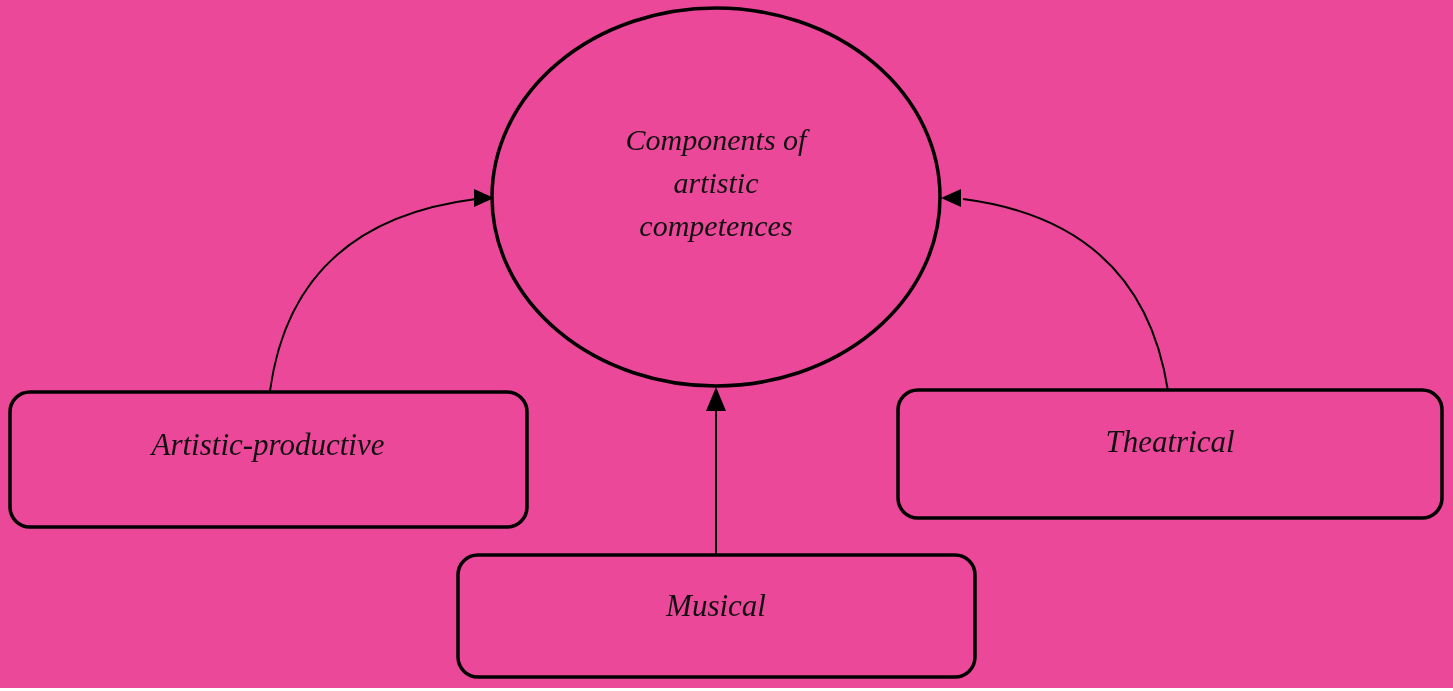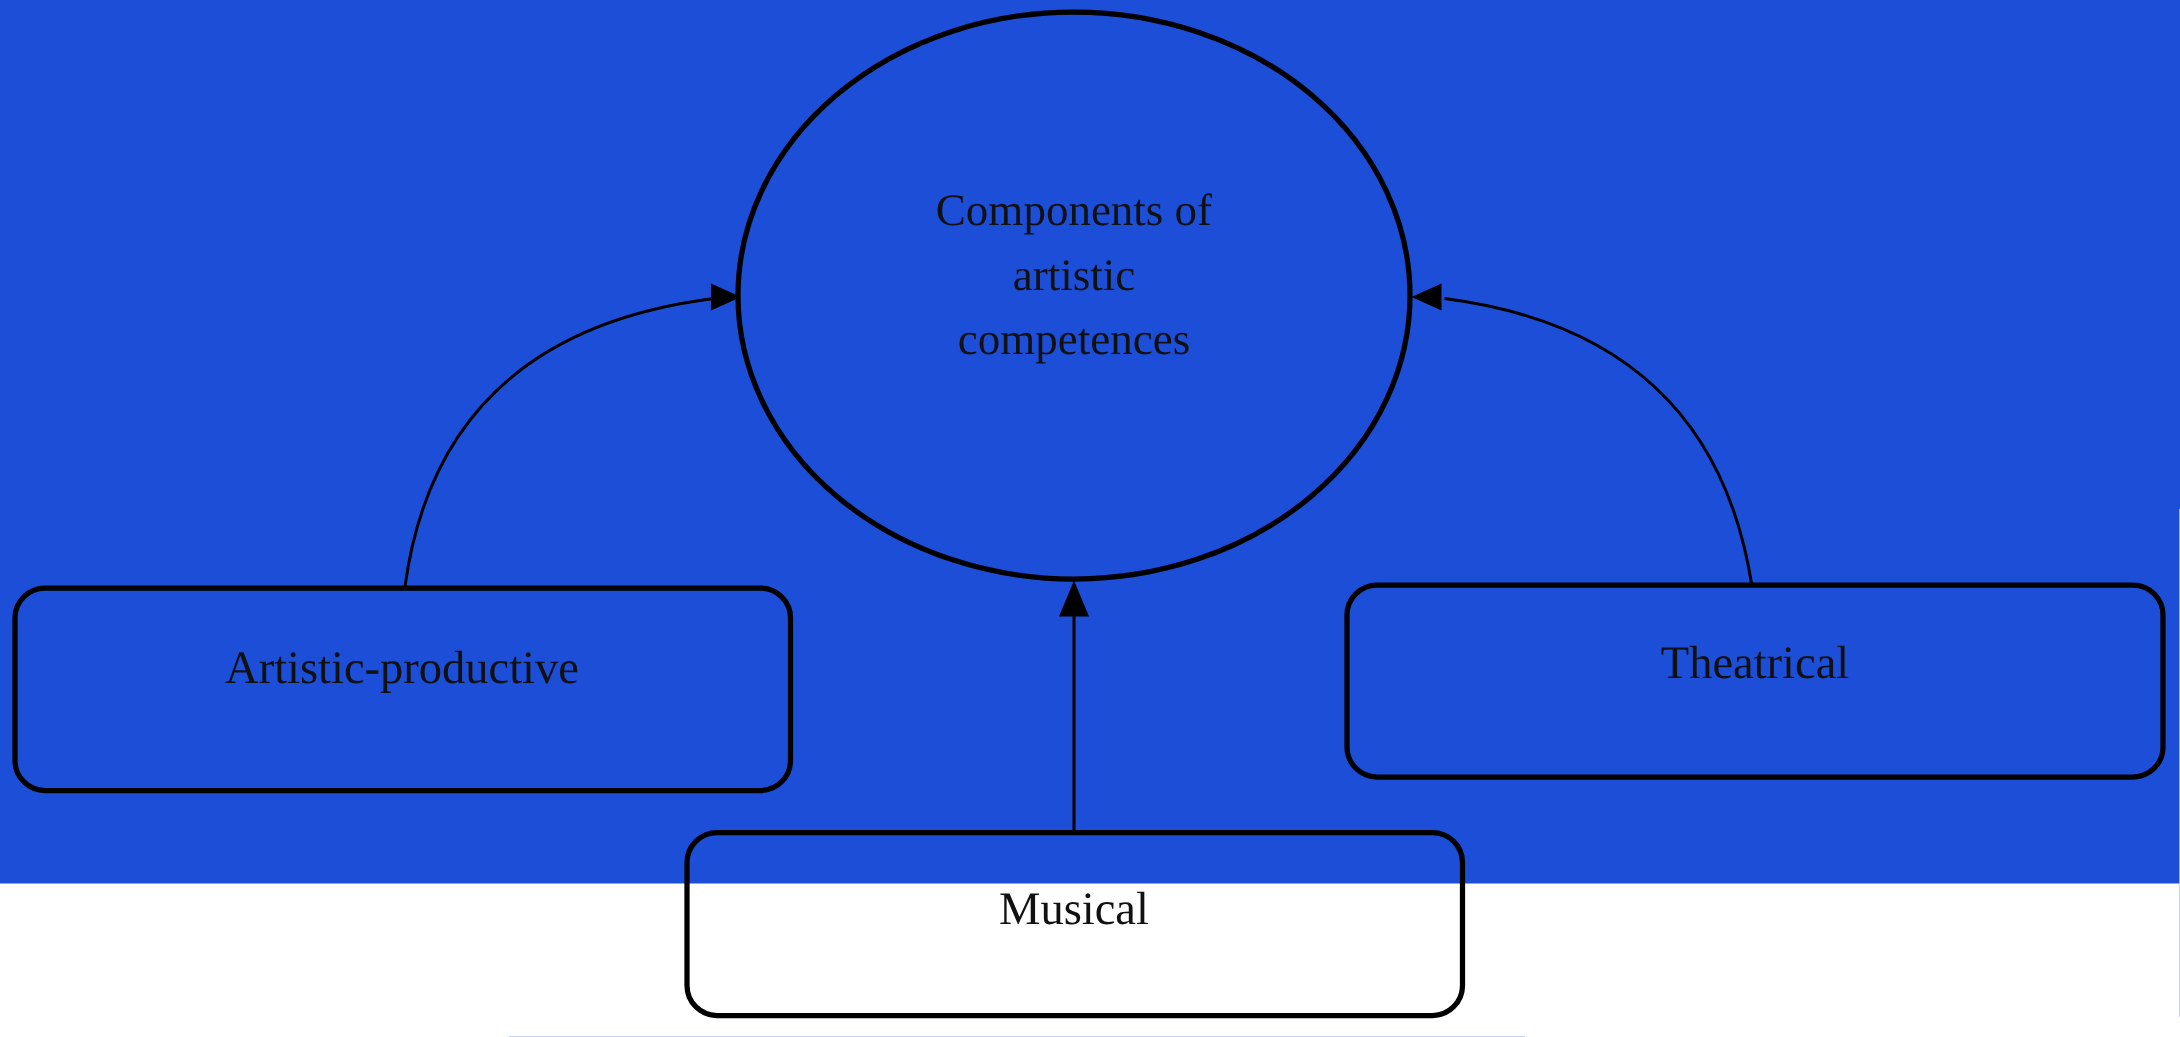--- a/index.html
+++ b/index.html
@@ -6,22 +6,23 @@
     margin: 0;
     padding: 0;
     background: #ffffff;
     width: 1453px;
     height: 691px;
     overflow: hidden;
   }
   .stage {
     position: relative;
     width: 1453px;
-    height: 589px;
-    background: #1d4ed8;
+    height: 688px;
+    background: #ec4899;
+    font-style: italic;
   }
   svg {
     display: block;
   }
   .shape {
     fill: none;
     stroke: #000000;
     stroke-width: 3.5;
   }
   .arrow-line {

